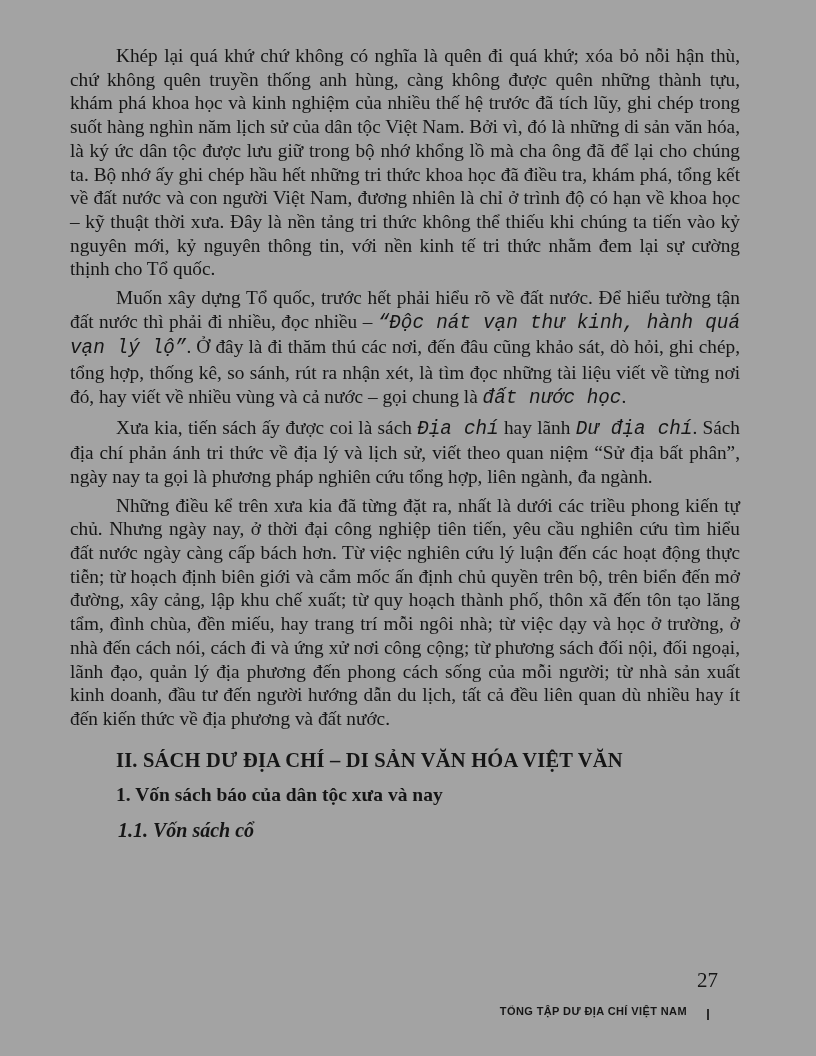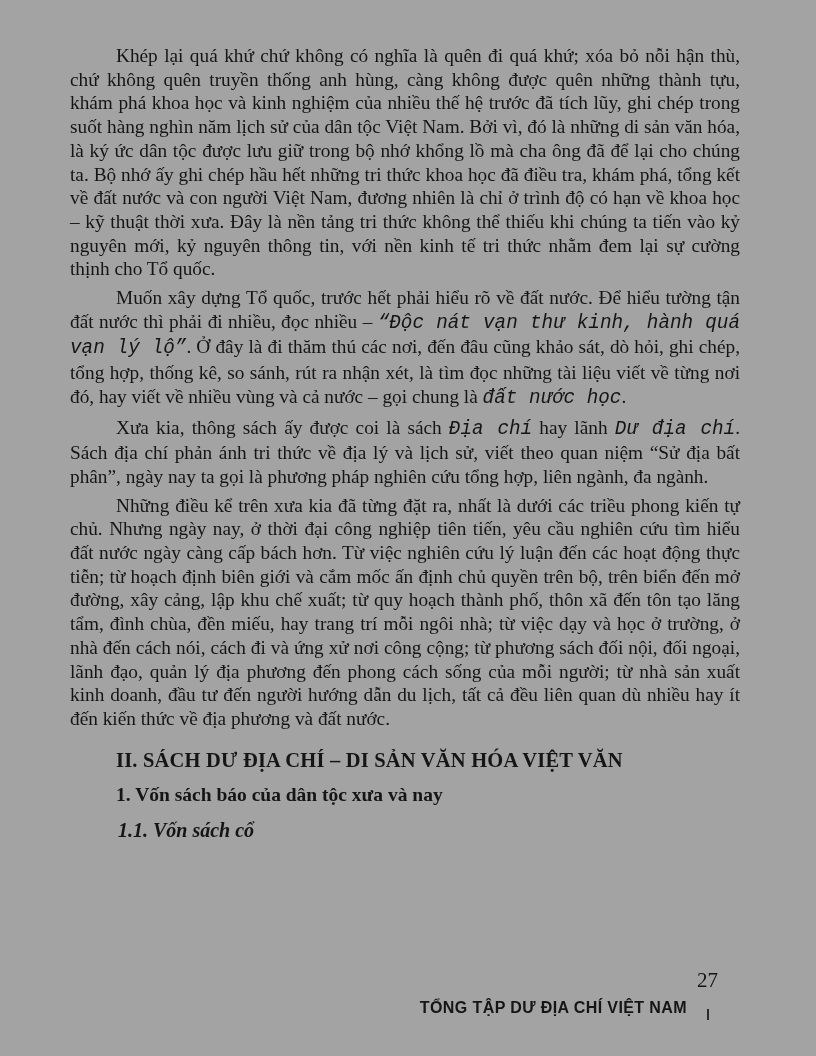--- a/index.html
+++ b/index.html
@@ -56,21 +56,21 @@
     left: 0;
     width: 718px;
     display: flex;
     justify-content: flex-end;
     align-items: flex-end;
     gap: 10px;
   }
   .running-title {
     font-family: "Liberation Sans", sans-serif;
     font-weight: bold;
-    font-size: 16px;
+    font-size: 11px;
     letter-spacing: 0.4px;
     padding-bottom: 3px;
     white-space: nowrap;
   }
   .pagenum-block {
     display: flex;
     flex-direction: column;
     align-items: center;
     gap: 16px;
   }
@@ -86,21 +86,21 @@
     margin-top: 2px;
   }
 </style>
 </head>
 <body>
 
 <div class="page">
   <main class="content">
       <p class="body"><span>Khép lại quá khứ chứ không có nghĩa là quên đi quá khứ; xóa bỏ nỗi hận thù, chứ không quên truyền thống anh hùng, càng không được quên những thành tựu, khám phá khoa học và kinh nghiệm của nhiều thế hệ trước đã tích lũy, ghi chép trong suốt hàng nghìn năm lịch sử của dân tộc Việt Nam. Bởi vì, đó là những di sản văn hóa, là ký ức dân tộc được lưu giữ trong bộ nhớ khổng lồ mà cha ông đã để lại cho chúng ta. Bộ nhớ ấy ghi chép hầu hết những tri thức khoa học đã điều tra, khám phá, tổng kết về đất nước và con người Việt Nam, đương nhiên là chỉ ở trình độ có hạn về khoa học – kỹ thuật thời xưa. Đây là nền tảng tri thức không thể thiếu khi chúng ta tiến vào kỷ nguyên mới, kỷ nguyên thông tin, với nền kinh tế tri thức nhằm đem lại sự cường thịnh cho Tổ quốc.</span></p>
       <p class="body"><span>Muốn xây dựng Tổ quốc, trước hết phải hiểu rõ về đất nước. Để hiểu tường tận đất nước thì phải đi nhiều, đọc nhiều – </span><span class="it">“Độc nát vạn thư kinh, hành quá vạn lý lộ”</span><span>. Ở đây là đi thăm thú các nơi, đến đâu cũng khảo sát, dò hỏi, ghi chép, tổng hợp, thống kê, so sánh, rút ra nhận xét, là tìm đọc những tài liệu viết về từng nơi đó, hay viết về nhiều vùng và cả nước – gọi chung là </span><span class="it">đất nước học</span><span>.</span></p>
-      <p class="body"><span>Xưa kia, thông sách ấy được coi là sách </span><span class="it">Địa chí</span><span> hay lãnh </span><span class="it">Dư địa chí</span><span>. Sách địa chí phản ánh tri thức về địa lý và lịch sử, viết theo quan niệm “Sử địa bất phân”, ngày nay ta gọi là phương pháp nghiên cứu tổng hợp, liên ngành, đa ngành.</span></p>
+      <p class="body"><span>Xưa kia, tiến sách ấy được coi là sách </span><span class="it">Địa chí</span><span> hay lãnh </span><span class="it">Dư địa chí</span><span>. Sách địa chí phản ánh tri thức về địa lý và lịch sử, viết theo quan niệm “Sử địa bất phân”, ngày nay ta gọi là phương pháp nghiên cứu tổng hợp, liên ngành, đa ngành.</span></p>
       <p class="body"><span>Những điều kể trên xưa kia đã từng đặt ra, nhất là dưới các triều phong kiến tự chủ. Nhưng ngày nay, ở thời đại công nghiệp tiên tiến, yêu cầu nghiên cứu tìm hiểu đất nước ngày càng cấp bách hơn. Từ việc nghiên cứu lý luận đến các hoạt động thực tiễn; từ hoạch định biên giới và cắm mốc ấn định chủ quyền trên bộ, trên biển đến mở đường, xây cảng, lập khu chế xuất; từ quy hoạch thành phố, thôn xã đến tôn tạo lăng tẩm, đình chùa, đền miếu, hay trang trí mỗi ngôi nhà; từ việc dạy và học ở trường, ở nhà đến cách nói, cách đi và ứng xử nơi công cộng; từ phương sách đối nội, đối ngoại, lãnh đạo, quản lý địa phương đến phong cách sống của mỗi người; từ nhà sản xuất kinh doanh, đầu tư đến người hướng dẫn du lịch, tất cả đều liên quan dù nhiều hay ít đến kiến thức về địa phương và đất nước.</span></p>
       <h2 class="heading-section"><span>II. SÁCH DƯ ĐỊA CHÍ – DI SẢN VĂN HÓA VIỆT VĂN</span></h2>
       <h3 class="heading-sub"><span>1. Vốn sách báo của dân tộc xưa và nay</span></h3>
       <h4 class="heading-subsub"><span>1.1. Vốn sách cổ</span></h4>
     </main>
   <footer class="footer">
     <span class="running-title">TỔNG TẬP DƯ ĐỊA CHÍ VIỆT NAM</span>
     <span class="pagenum-block">
       <span class="pagenum">27</span>
       <span class="tick"></span>

